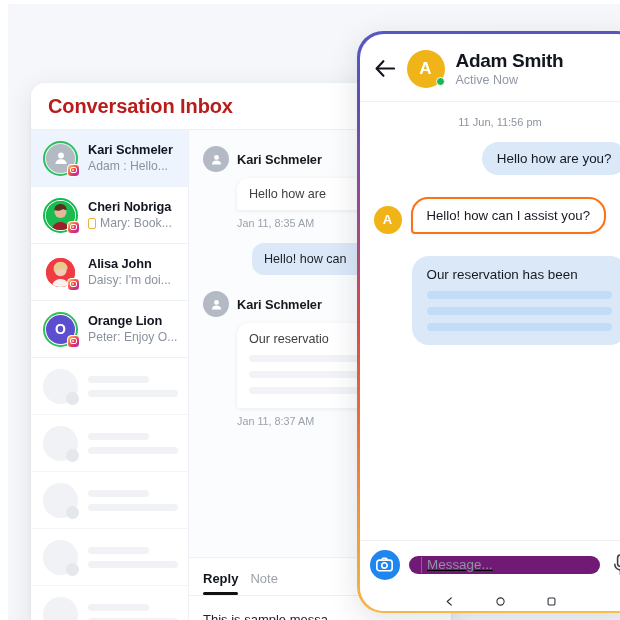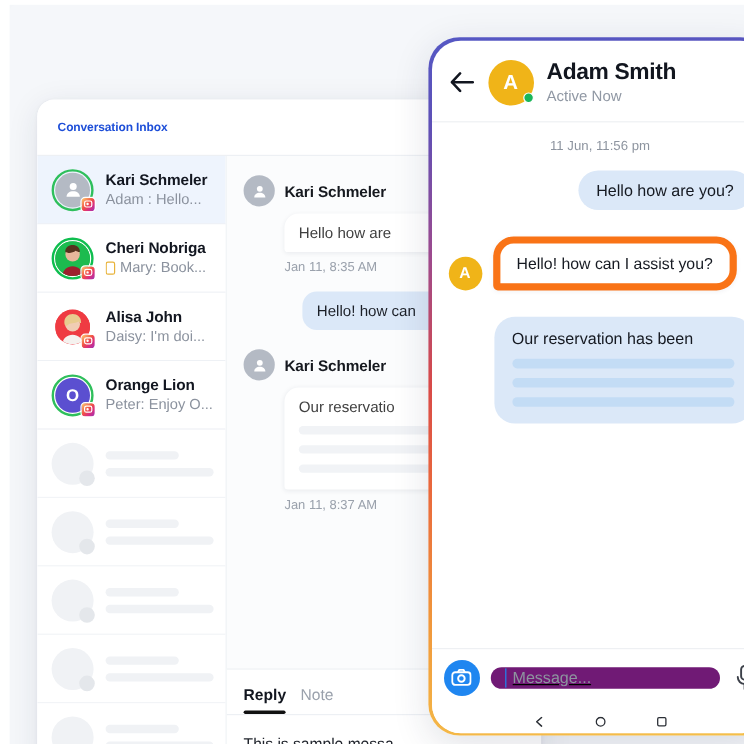--- a/index.html
+++ b/index.html
@@ -60,23 +60,23 @@
   .inbox-header {
     height: 47px;
     display: flex;
     align-items: center;
     padding-left: 17px;
     box-sizing: border-box;
     background: #fff;
     border-bottom: 1px solid #edf0f4;
   }
   .inbox-header-title {
-    font-size: 10px;
+    font-size: 20px;
     font-weight: bold;
-    color: #1d4ed8;
+    color: #b91c1c;
     letter-spacing: -0.1px;
   }
 
   .inbox-body {
     display: flex;
     height: 513px;
   }
 
   
   .conv-list {
@@ -457,21 +457,21 @@
     border-radius: 50%;
     background: #f0b418;
     color: #fff;
     font-size: 13px;
     font-weight: bold;
     display: flex; align-items: center; justify-content: center;
     flex: 0 0 28px;
   }
   .ph-bub-in {
     background: #fff;
-    border: 6px solid #f97316;
+    border: 2px solid #f97316;
     border-radius: 17px 17px 17px 4px;
     padding: 9px 14px;
     font-size: 13.2px;
     color: #161a22;
     white-space: nowrap;
     box-shadow: 0 1px 4px rgba(20,35,60,0.06);
     overflow: hidden;
   }
   .ph-bub-big {
     background: #dbe8f8;

